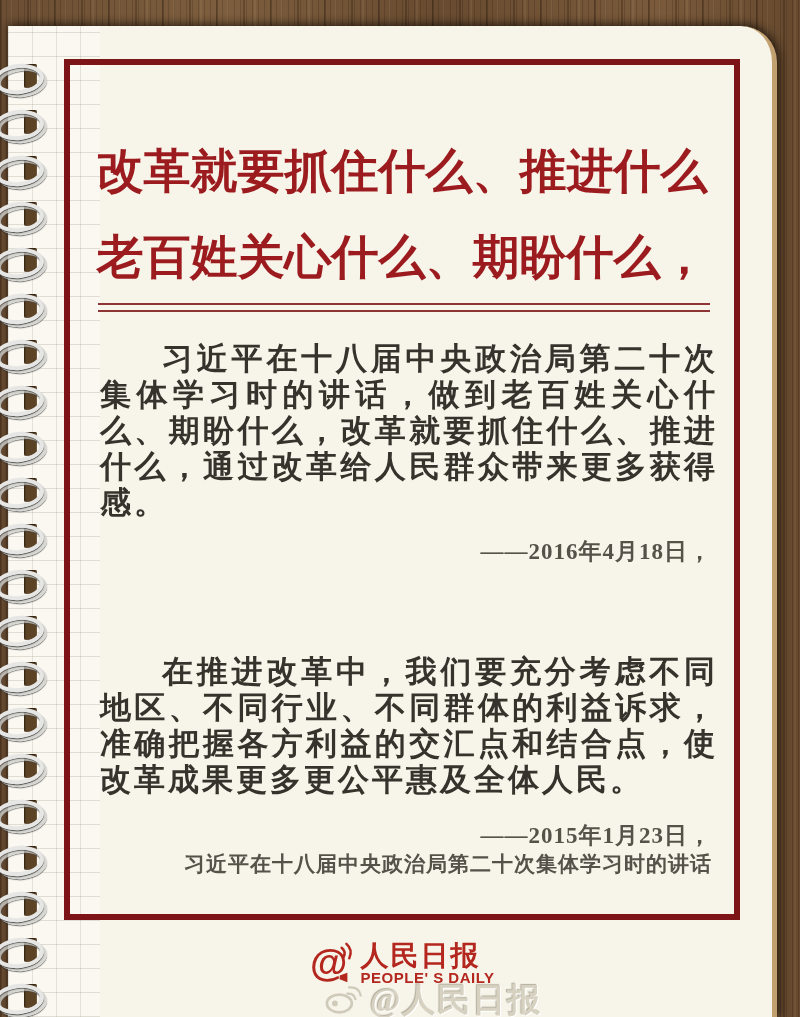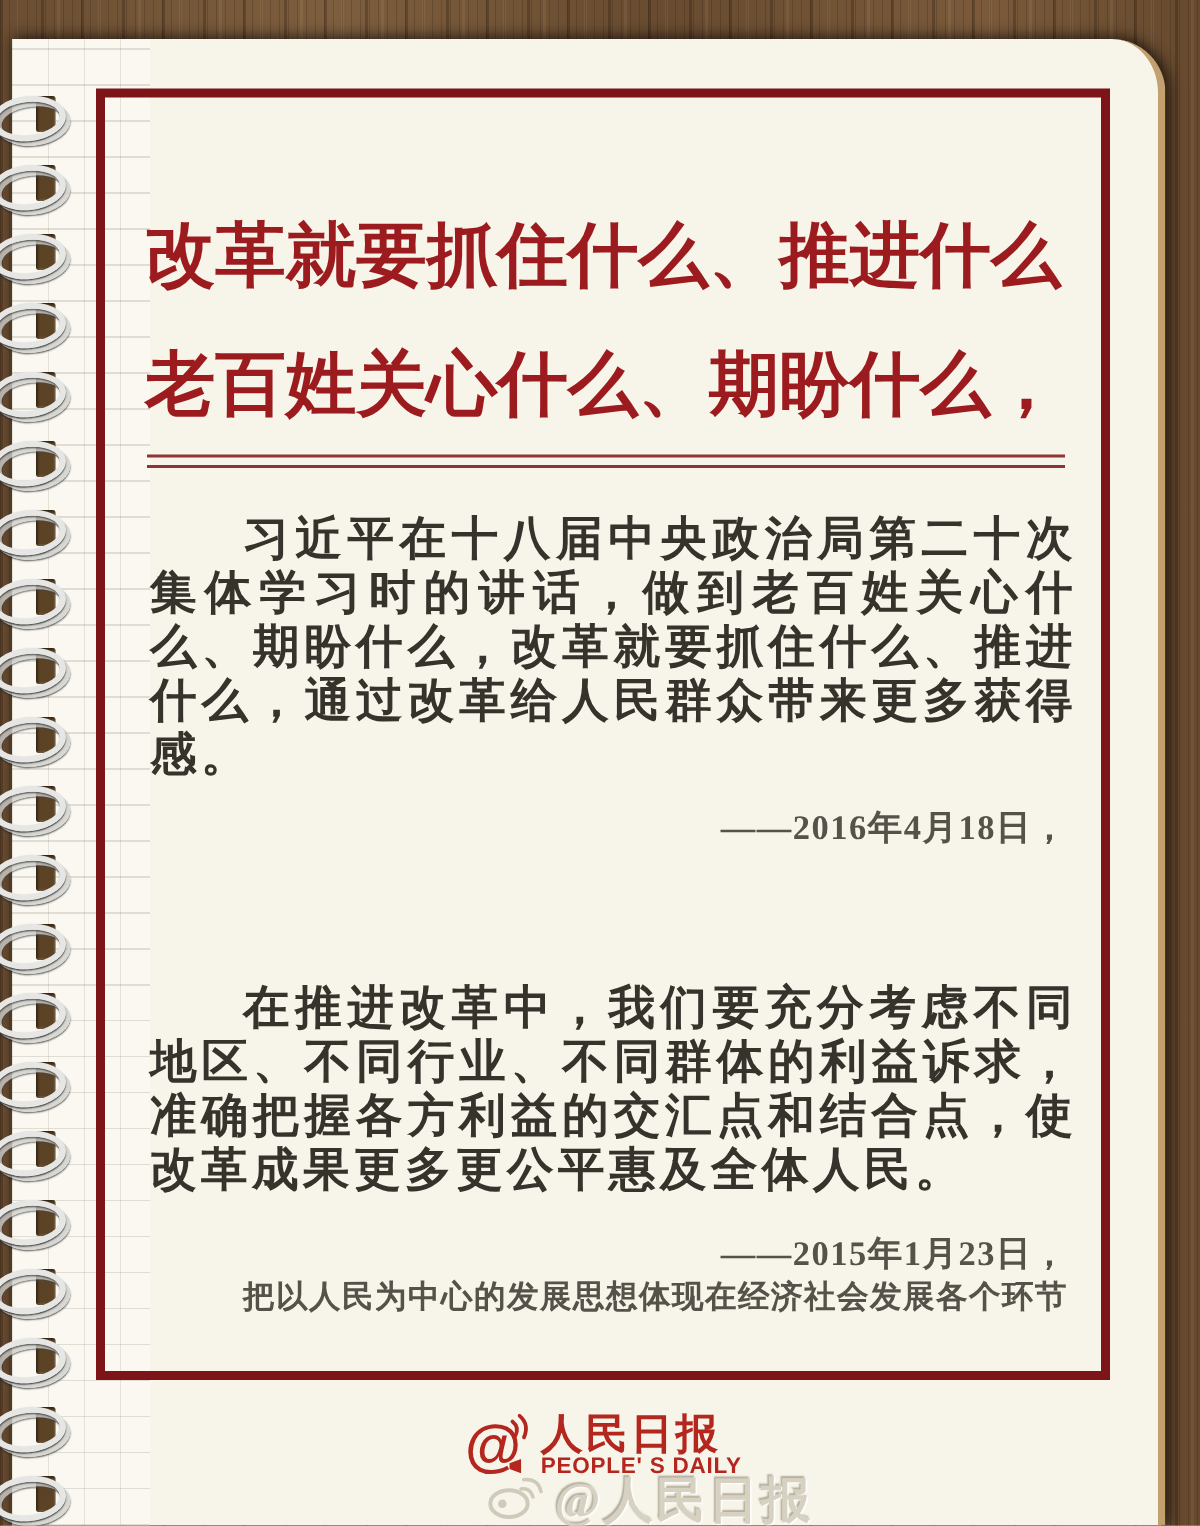--- a/index.html
+++ b/index.html
@@ -212,21 +212,21 @@
   <div class="quote-text q1">习近平在十八届中央政治局第二十次集体学习时的讲话，做到老百姓关心什么、期盼什么，改革就要抓住什么、推进什么，通过改革给人民群众带来更多获得感。</div>
 
   <div class="attribution attr1">
     <div class="attr-date">——2016年4月18日，</div>
   </div>
 
   <div class="quote-text q2">在推进改革中，我们要充分考虑不同地区、不同行业、不同群体的利益诉求，准确把握各方利益的交汇点和结合点，使改革成果更多更公平惠及全体人民。</div>
 
   <div class="attribution attr2">
     <div class="attr-date">——2015年1月23日，</div>
-    <div class="attr-source">把以人民为中心的发展思想体现在经济社会发展各个环节</div>
+    <div class="attr-source">习近平在十八届中央政治局第二十次集体学习时的讲话</div>
   </div>
 
   <div class="brand">
     <span>
       <svg width="46" height="46" viewBox="0 0 48 48">
         <text x="0" y="37" font-size="40" font-weight="bold" fill="#b4271f" font-family="Liberation Sans, DejaVu Sans, sans-serif">@</text>
         <path d="M33 7 Q38 11 35 17" stroke="#b4271f" stroke-width="2.6" fill="none" stroke-linecap="round"></path>
         <path d="M38 3 Q45 9 41 18" stroke="#b4271f" stroke-width="2.6" fill="none" stroke-linecap="round"></path>
         <path d="M31 36 L39 33 L39 43 L31 40 Z" fill="#b4271f"></path>
       </svg>

